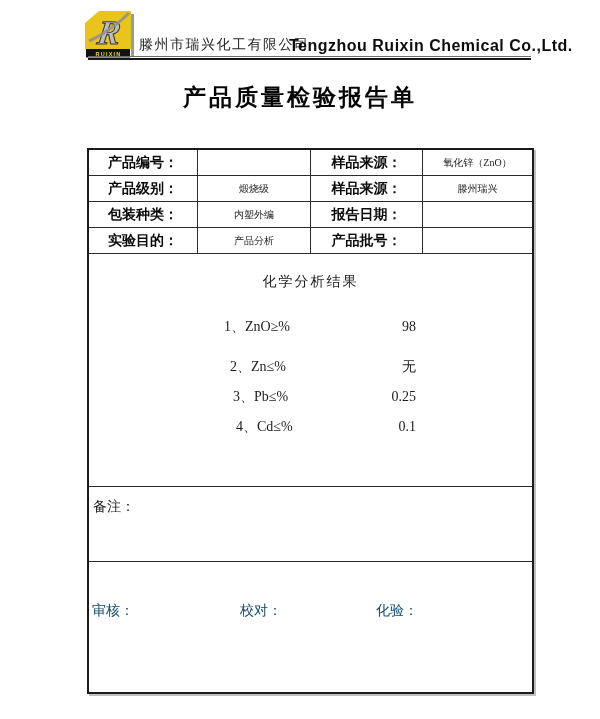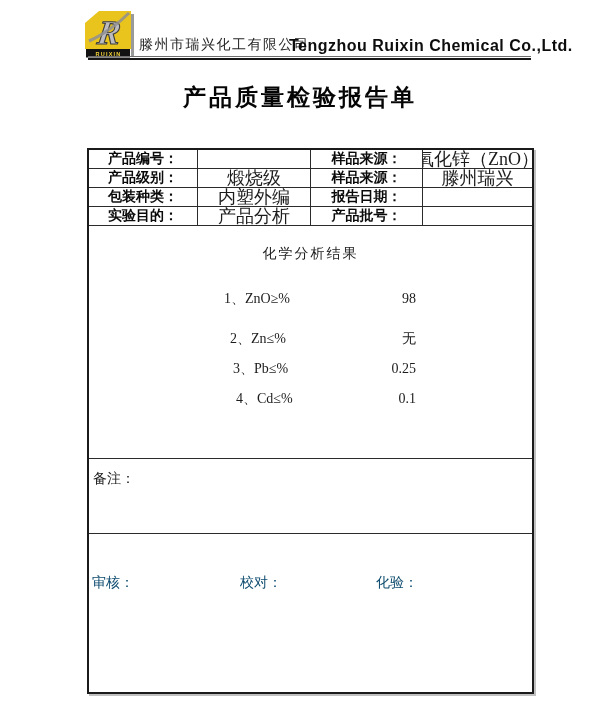--- a/index.html
+++ b/index.html
@@ -38,29 +38,29 @@
   
   .report-table {
     position: absolute; left: 87px; top: 148px;
     width: 447px; height: 546px;
     border: 2px solid #1b1b1b;
     box-shadow: 2px 2px 0 rgba(140,140,140,0.55);
     background: #fff;
   }
   .grid-top { display: grid; grid-template-columns: 109px 113px 112px auto; }
   .cell {
-    height: 19px;
+    height: 26px;
     border-right: 1px solid #2b2b2b;
     border-bottom: 1px solid #2b2b2b;
     display: flex; align-items: center; justify-content: center;
     overflow: hidden; white-space: nowrap;
   }
   .cell.last-col { border-right: none; }
   .label-cell { font-family: "Liberation Sans", sans-serif; font-weight: bold; font-size: 14px; color: #0a0a0a; }
-  .value-cell { font-family: "Liberation Serif", serif; font-size: 18px; color: #1c1c1c; }
+  .value-cell { font-family: "Liberation Serif", serif; font-size: 10px; color: #1c1c1c; }
 
   .analysis-section {
     position: relative; height: 233px;
     border-bottom: 1px solid #2b2b2b;
     font-family: "Liberation Serif", serif; font-size: 14px; color: #1c1c1c;
   }
   .analysis-heading {
     position: absolute; left: 0; top: 19px; width: 100%;
     text-align: center; letter-spacing: 2px;
   }

